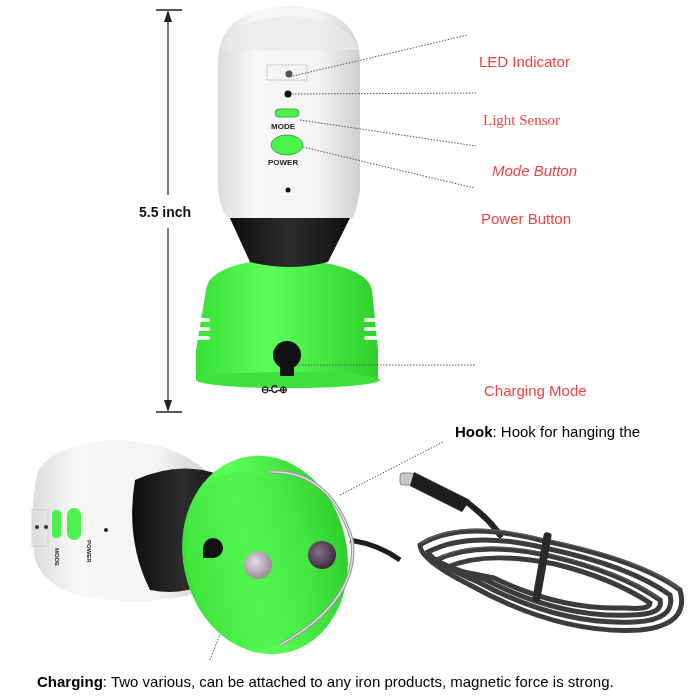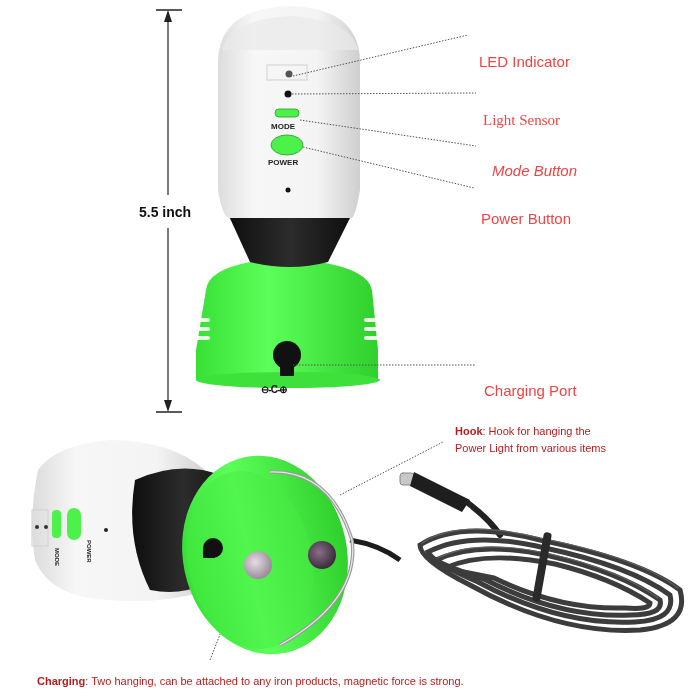--- a/index.html
+++ b/index.html
@@ -1,21 +1,21 @@
 <!DOCTYPE html>
 <html><head>
   <meta charset="utf-8">
   <style>
     html, body { margin:0; padding:0; background:#ffffff; }
     body { width:700px; height:700px; position:relative; overflow:hidden;
            font-family:"Liberation Sans", sans-serif; color:#111; }
     .abs { position:absolute; }
     .label { position:absolute; font-size:15px; color:#ef4444; white-space:nowrap;margin-top:28px; }
     .dim-label { position:absolute; font-size:14px; font-weight:bold; color:#111; }
-    .caption { position:absolute; font-size:11px; color:#b91c1c; line-height:17px; }
+    .caption { position:absolute; font-size:15px; color:#000000; line-height:17px; }
     .caption b { font-weight:bold; }
     svg { position:absolute; left:0; top:0; }
   </style>
 </head>
 <body>
 
 <svg width="700" height="700" viewBox="0 0 700 700">
   <defs>
     <linearGradient id="whiteBody" x1="0" x2="1" y1="0" y2="0">
       <stop offset="0" stop-color="#dcdcdc"></stop>
@@ -142,25 +142,24 @@
 <div class="dim-label" style="left:139px; top:204px;">5.5 inch</div>
 
 <div class="abs" style="left:271px; top:122px; font-size:8px; font-weight:bold; color:#222;">MODE</div>
 <div class="abs" style="left:268px; top:158px; font-size:8px; font-weight:bold; color:#222;">POWER</div>
 <div class="abs" style="left:261px; top:384px; font-size:10px; font-weight:bold; color:#111; letter-spacing:-1px;">⊖-C-⊕</div>
 
 <div class="label" style="left:479px; top:25px;">LED Indicator</div>
 <div class="label" style="left:483px; top:84px;font-family:Liberation Serif, serif;">Light Sensor</div>
 <div class="label" style="left:492px; top:134px;font-style:italic;">Mode Button</div>
 <div class="label" style="left:481px; top:182px;">Power Button</div>
-<div class="label" style="left:484px; top:354px;">Charging Port</div>
+<div class="label" style="left:484px; top:354px;">Charging Mode</div>
 
 <div class="caption" style="left:455px; top:423px;">
   <div><b>Hook</b><span>: Hook for hanging the</span></div>
-  <div>Power Light from various items</div>
 </div>
 
 <div class="abs" style="left:60px; top:548px; font-size:6px; font-weight:bold; color:#222; transform:rotate(90deg); transform-origin:left top;">MODE</div>
 <div class="abs" style="left:92px; top:540px; font-size:6px; font-weight:bold; color:#222; transform:rotate(90deg); transform-origin:left top;">POWER</div>
 
 <div class="caption" style="left:37px; top:690px; transform:translateY(-100%); white-space:nowrap;">
-  <b>Charging</b><span>: Two hanging, can be attached to any iron products, magnetic force is strong.</span>
+  <b>Charging</b><span>: Two various, can be attached to any iron products, magnetic force is strong.</span>
 </div>
 
 </body></html>

